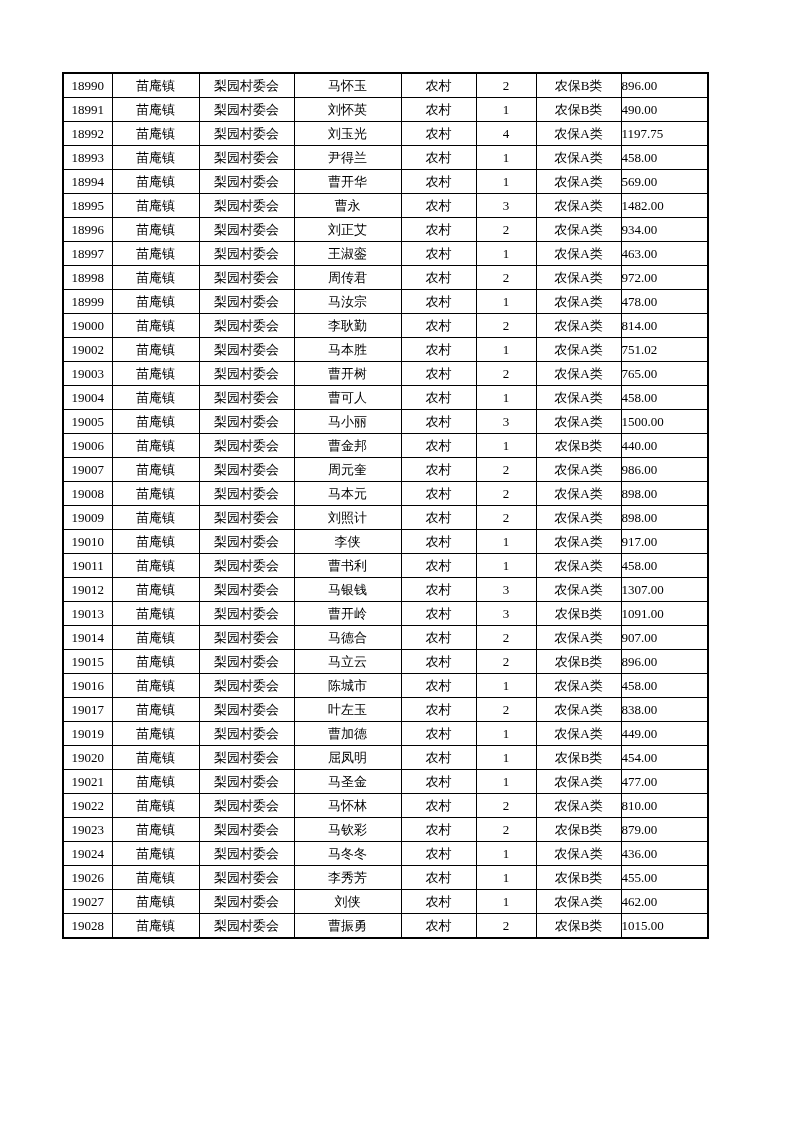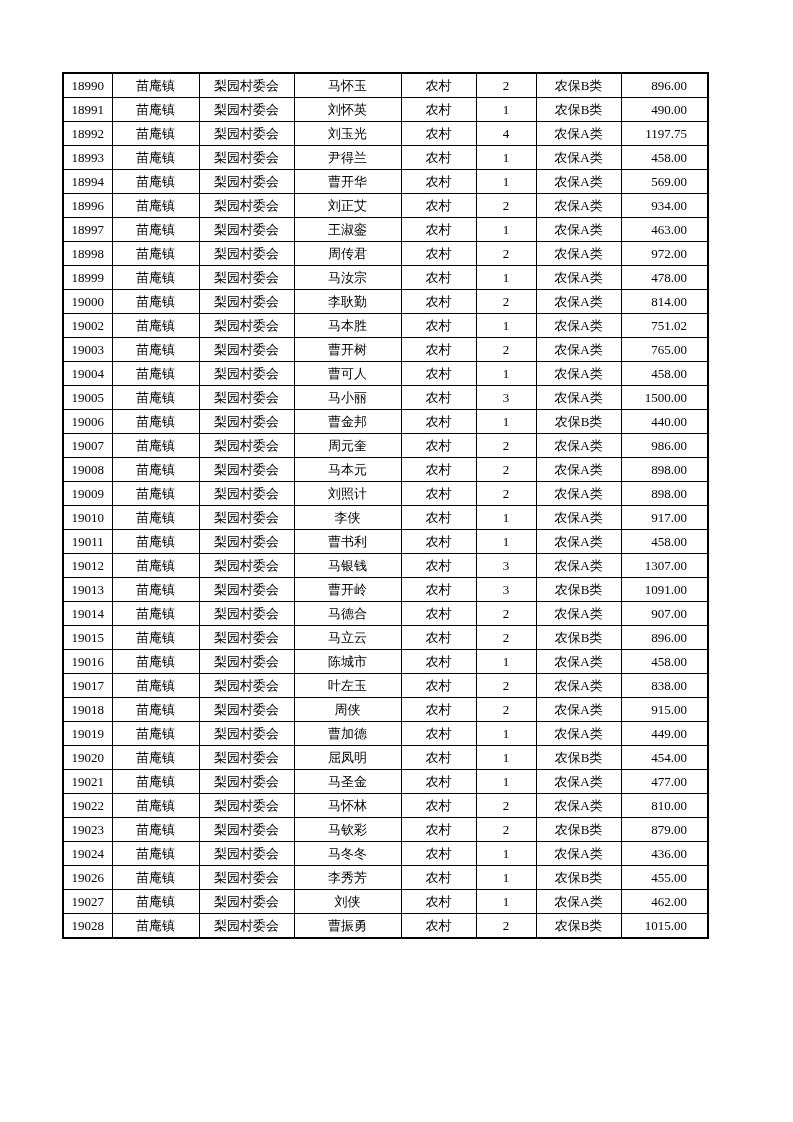--- a/index.html
+++ b/index.html
@@ -31,21 +31,21 @@
     padding: 0;
     font-size: 13px;
     line-height: 23px;
     text-align: center;
     vertical-align: middle;
     color: #000000;
     white-space: nowrap;
     overflow: hidden;
   }
   table.roster td.col-amount {
-    text-align: right;
+    text-align: left;
     padding-right: 20px;
   }
   col.c-id     { width: 49px; }
   col.c-town   { width: 87px; }
   col.c-vil    { width: 95px; }
   col.c-name   { width: 107px; }
   col.c-cat    { width: 75px; }
   col.c-cnt    { width: 60px; }
   col.c-type   { width: 85px; }
   col.c-amt    { width: 87px; }
@@ -110,20 +110,30 @@
           <td>18994</td>
           <td>苗庵镇</td>
           <td>梨园村委会</td>
           <td>曹开华</td>
           <td>农村</td>
           <td>1</td>
           <td>农保A类</td>
           <td class="col-amount">569.00</td>
         </tr>
         <tr>
+          <td>18995</td>
+          <td>苗庵镇</td>
+          <td>梨园村委会</td>
+          <td>曹永</td>
+          <td>农村</td>
+          <td>3</td>
+          <td>农保A类</td>
+          <td class="col-amount">1482.00</td>
+        </tr>
+        <tr>
           <td>18996</td>
           <td>苗庵镇</td>
           <td>梨园村委会</td>
           <td>刘正艾</td>
           <td>农村</td>
           <td>2</td>
           <td>农保A类</td>
           <td class="col-amount">934.00</td>
         </tr>
         <tr>
@@ -318,30 +328,20 @@
         </tr>
         <tr>
           <td>19017</td>
           <td>苗庵镇</td>
           <td>梨园村委会</td>
           <td>叶左玉</td>
           <td>农村</td>
           <td>2</td>
           <td>农保A类</td>
           <td class="col-amount">838.00</td>
-        </tr>
-        <tr>
-          <td>19018</td>
-          <td>苗庵镇</td>
-          <td>梨园村委会</td>
-          <td>周侠</td>
-          <td>农村</td>
-          <td>2</td>
-          <td>农保A类</td>
-          <td class="col-amount">915.00</td>
         </tr>
         <tr>
           <td>19019</td>
           <td>苗庵镇</td>
           <td>梨园村委会</td>
           <td>曹加德</td>
           <td>农村</td>
           <td>1</td>
           <td>农保A类</td>
           <td class="col-amount">449.00</td>

